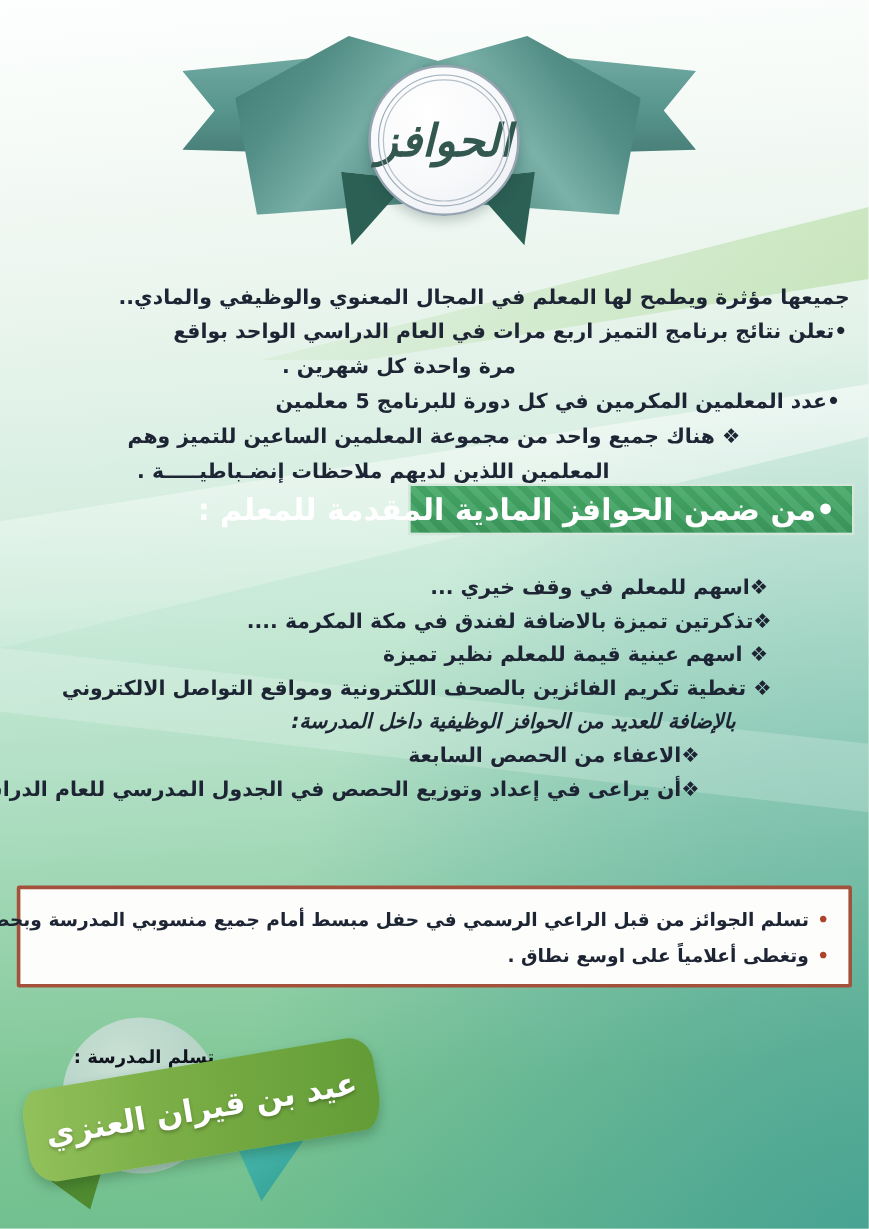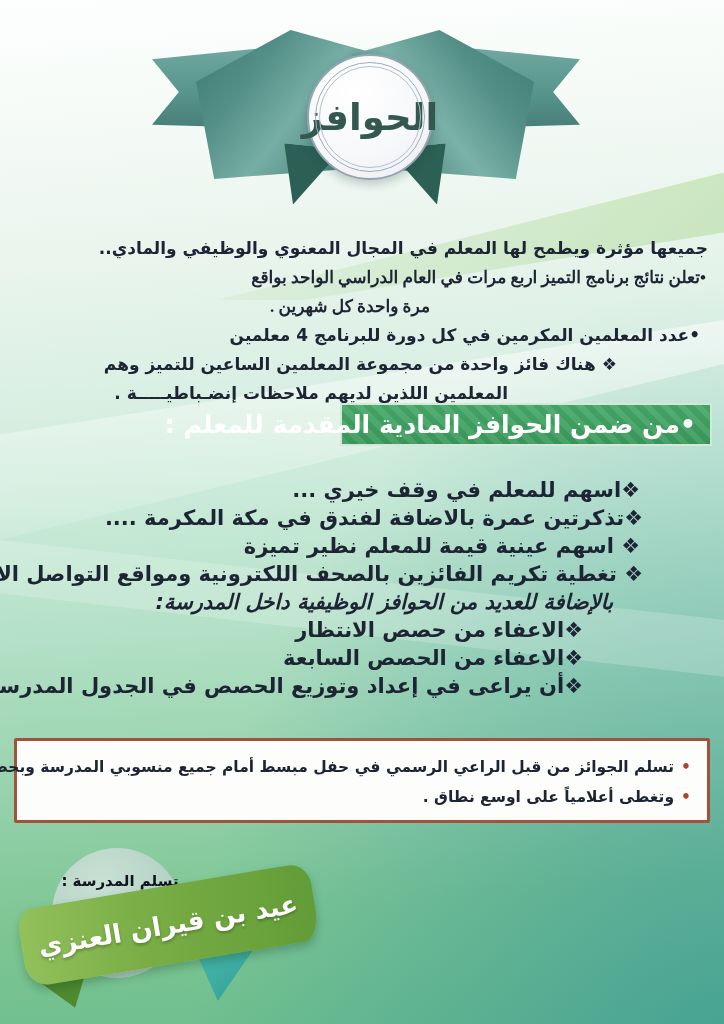--- a/index.html
+++ b/index.html
@@ -43,55 +43,55 @@
   }
   .bow .fold { position:absolute; top:134px; width:58px; height:60px; background:#2c6054; }
   .fold-left  { left:131px; clip-path:polygon(0 0, 100% 0, 26% 100%); transform:rotate(6deg); }
   .fold-right { left:241px; clip-path:polygon(0 0, 100% 0, 74% 100%); transform:rotate(-6deg); }
 
   .badge {
     position:absolute; left:157px; top:42px; width:126px; height:126px; border-radius:50%;
     background:radial-gradient(circle at 38% 30%, #ffffff 0%, #f7f8fa 55%, #e9ecf1 100%);
     border:2px solid #96a3b1;
     box-shadow:0 4px 10px rgba(30,60,60,0.25);
-    display:flex; align-items:center; justify-content:center; z-index:5;
+    display:flex; align-items:center; justify-content:center; z-index:5;font-style:italic;
   }
   .badge::before {
     content:""; position:absolute; inset:6px; border-radius:50%;
     border:1.5px solid #9cacb8;
   }
   .badge::after {
     content:""; position:absolute; inset:10px; border-radius:50%;
     border:1px solid #b4c0ca;
   }
   .badge-title { font-size:37px; font-weight:bold; color:#33584f; letter-spacing:-1px; }
 
   
   .txt { position:absolute; direction:rtl; text-align:right; color:#1d2433; font-weight:bold; }
   .intro { top:234px; right:16px; left:8px; }
   .intro .ln { height:29px; line-height:29px; font-size:17px; white-space:nowrap; }
-  .intro .ln:nth-child(2) { padding-right:2px;font-family:Liberation Serif, serif; }
-  .intro .ln:nth-child(3) { padding-right:278px;font-family:Liberation Serif, serif; }
+  .intro .ln:nth-child(2) { padding-right:2px; }
+  .intro .ln:nth-child(3) { padding-right:278px; }
   .intro .ln:nth-child(4) { padding-right:8px; }
   .intro .ln:nth-child(5) { padding-right:91px; }
   .intro .ln:nth-child(6) { padding-right:200px; }
 
   .banner {
     position:absolute; left:340px; top:403px; width:372px; height:43px;
     background:
       repeating-linear-gradient(45deg, rgba(255,255,255,0.07) 0 6px, rgba(0,0,0,0.04) 6px 12px),
       linear-gradient(180deg,#46a968 0%, #3b9a5d 100%);
     border:2px solid #d3e7da;
     color:#ffffff; direction:rtl; text-align:right;
     font-weight:bold; font-size:25px; line-height:39px;
     padding-right:14px; white-space:nowrap;
   }
 
   .incent { top:476px; right:81px; left:8px; }
-  .incent .ln { height:28px; line-height:28px; font-size:21px; white-space:nowrap; }
+  .incent .ln { height:28px; line-height:28px; font-size:17px; white-space:nowrap; }
   .incent .ln:nth-child(1) { padding-right:3px; }
   .incent .ln:nth-child(3) { padding-right:3px; }
   .incent .ln:nth-child(5) { padding-right:30px;font-style:italic; }
   .incent .ln:nth-child(6) { padding-right:60px; }
   .incent .ln:nth-child(7) { padding-right:60px; }
   .incent .ln:nth-child(8) { padding-right:60px; }
   .incent .ln:nth-child(9) { padding-right:5px; }
 
   
   .notice {
@@ -154,34 +154,33 @@
     <div class="fold fold-right"></div>
     <div class="badge">
       <div class="badge-title">الحوافز</div>
     </div>
   </div>
 
   <div class="txt intro">
     <div class="ln">جميعها مؤثرة ويطمح لها المعلم في المجال المعنوي والوظيفي والمادي..</div>
     <div class="ln">•تعلن نتائج برنامج التميز اربع مرات في العام الدراسي الواحد بواقع</div>
     <div class="ln">مرة واحدة كل شهرين .</div>
-    <div class="ln">•عدد المعلمين المكرمين في كل دورة للبرنامج 4 معلمين</div>
-    <div class="ln">❖ هناك فائز واحدة  من مجموعة المعلمين الساعين للتميز وهم</div>
+    <div class="ln">•عدد المعلمين المكرمين في كل دورة للبرنامج 5 معلمين</div>
+    <div class="ln">❖ هناك جميع واحد  من مجموعة المعلمين الساعين للتميز وهم</div>
     <div class="ln">المعلمين اللذين لديهم ملاحظات إنضـباطيـــــة .</div>
   </div>
 
   <div class="banner">•من ضمن الحوافز  المادية المقدمة للمعلم :</div>
 
   <div class="txt incent">
     <div class="ln">❖اسهم للمعلم في وقف خيري ...</div>
-    <div class="ln">❖تذكرتين عمرة بالاضافة لفندق في مكة المكرمة ....</div>
+    <div class="ln">❖تذكرتين تميزة بالاضافة لفندق في مكة المكرمة ....</div>
     <div class="ln">❖ اسهم عينية قيمة للمعلم نظير تميزة</div>
     <div class="ln">❖ تغطية تكريم الفائزين بالصحف اللكترونية ومواقع التواصل الالكتروني</div>
     <div class="ln">بالإضافة للعديد من الحوافز الوظيفية داخل المدرسة:</div>
-    <div class="ln">❖الاعفاء من حصص الانتظار</div>
     <div class="ln">❖الاعفاء من الحصص السابعة</div>
     <div class="ln">❖أن يراعى في إعداد وتوزيع الحصص في الجدول المدرسي للعام الدراسي التالي.</div>
   </div>
 
   <div class="notice">
     <div class="row">
       <span class="blt">•</span><span>تسلم الجوائز من قبل الراعي الرسمي في حفل مبسط أمام جميع منسوبي المدرسة وبحضور مكتب التعليم  .</span>
     </div>
     <div class="row">
       <span class="blt">•</span><span>وتغطى أعلامياً على اوسع نطاق .</span>

